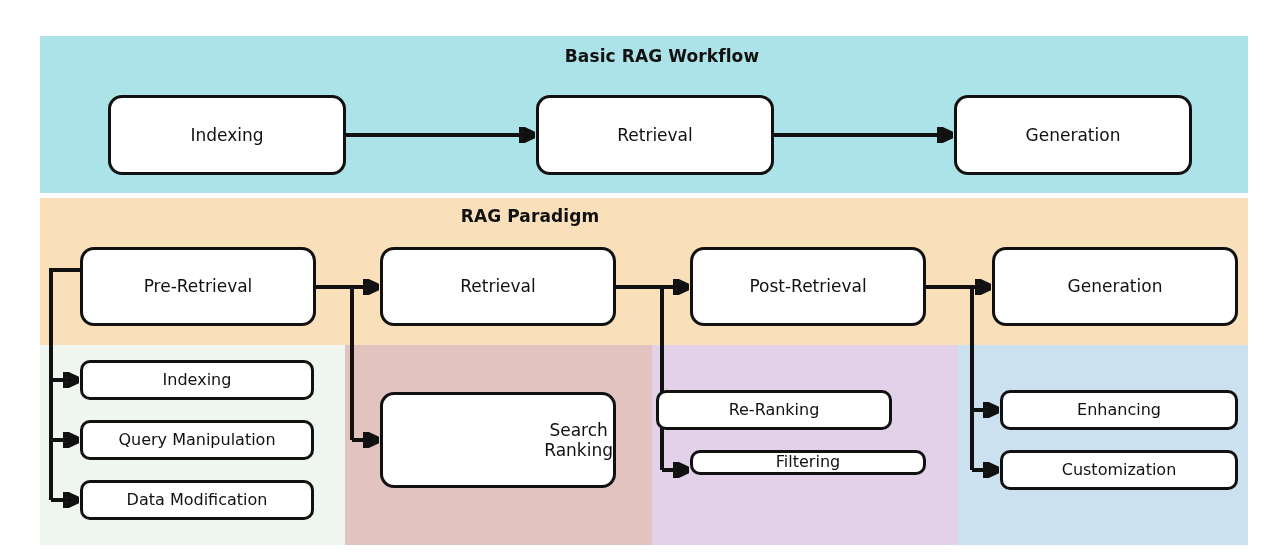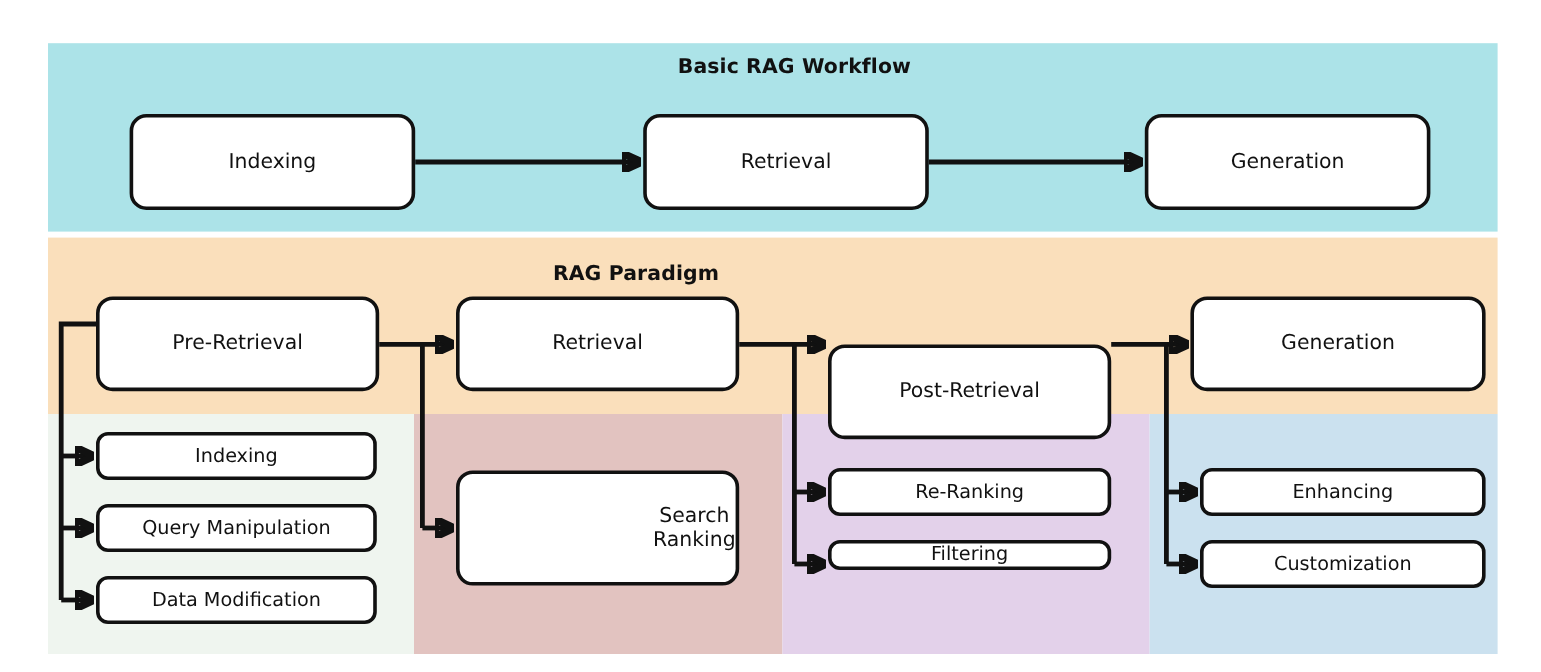--- a/index.html
+++ b/index.html
@@ -66,21 +66,21 @@
   <div class="band" style="left: 40px; top: 198px; width: 1208px; height: 147px; background: rgb(250, 223, 187);"></div>
 
   <div id="column-bands">
       <div class="band" style="left: 40px; top: 345px; width: 305px; height: 200px; background: rgb(239, 245, 239);"></div>
       <div class="band" style="left: 345px; top: 345px; width: 307px; height: 200px; background: rgb(226, 195, 192);"></div>
       <div class="band" style="left: 652px; top: 345px; width: 306px; height: 200px; background: rgb(227, 209, 234);"></div>
       <div class="band" style="left: 958px; top: 345px; width: 290px; height: 200px; background: rgb(203, 225, 239);"></div>
     </div>
 
   <div class="band-title" style="left:40px; top:46px; width:1244px;">Basic RAG Workflow</div>
-  <div class="band-title" style="left:40px; top:206px; width:980px;margin-top:12px;">RAG Paradigm</div>
+  <div class="band-title" style="left:40px; top:206px; width:980px;">RAG Paradigm</div>
 
   <svg class="wires" viewBox="0 0 1284 560" xmlns="http://www.w3.org/2000/svg">
     <defs>
       <marker id="arrow" viewBox="0 0 10 10" refX="8.4" refY="5" markerWidth="4.0" markerHeight="4.0" orient="auto-start-reverse">
         <path d="M 0 0.4 L 10 5 L 0 9.6 z" fill="#111111" stroke="none"></path>
       </marker>
     </defs>
 
     <line x1="346" y1="135" x2="532" y2="135" marker-end="url(#arrow)"></line>
     <line x1="774" y1="135" x2="950" y2="135" marker-end="url(#arrow)"></line>
@@ -115,39 +115,39 @@
       </div>
       <div class="node big" style="left: 954px; top: 95px; width: 238px; height: 80px;">
         <span>Generation</span>
       </div>
       <div class="node big" style="left: 80px; top: 247px; width: 236px; height: 79px;">
         <span>Pre-Retrieval</span>
       </div>
       <div class="node big" style="left: 380px; top: 247px; width: 236px; height: 79px;">
         <span>Retrieval</span>
       </div>
-      <div class="node big" style="left: 690px; top: 247px; width: 236px; height: 79px; margin-top: 40px;">
+      <div class="node big" style="left: 690px; top: 247px; width: 236px; height: 79px;">
         <span>Post-Retrieval</span>
       </div>
       <div class="node big" style="left: 992px; top: 247px; width: 246px; height: 79px;">
         <span>Generation</span>
       </div>
       <div class="node small" style="left: 80px; top: 360px; width: 234px; height: 40px;">
         <span>Indexing</span>
       </div>
       <div class="node small" style="left: 80px; top: 420px; width: 234px; height: 40px; text-align: center;">
         <span>Query Manipulation</span>
       </div>
       <div class="node small" style="left: 80px; top: 480px; width: 234px; height: 40px;">
         <span>Data Modification</span>
       </div>
       <div class="node big" style="left: 380px; top: 392px; width: 236px; height: 96px; justify-content: flex-end;">
         <span>Search<br>Ranking</span>
       </div>
-      <div class="node small" style="left: 690px; top: 390px; width: 236px; height: 40px; align-items: center;">
+      <div class="node small" style="left: 656px; top: 390px; width: 236px; height: 40px; align-items: center;">
         <span>Re-Ranking</span>
       </div>
       <div class="node small" style="left: 690px; top: 450px; width: 236px; height: 25px;">
         <span>Filtering</span>
       </div>
       <div class="node small" style="left: 1000px; top: 390px; width: 238px; height: 40px;">
         <span>Enhancing</span>
       </div>
       <div class="node small" style="left: 1000px; top: 450px; width: 238px; height: 40px;">
         <span>Customization</span>

